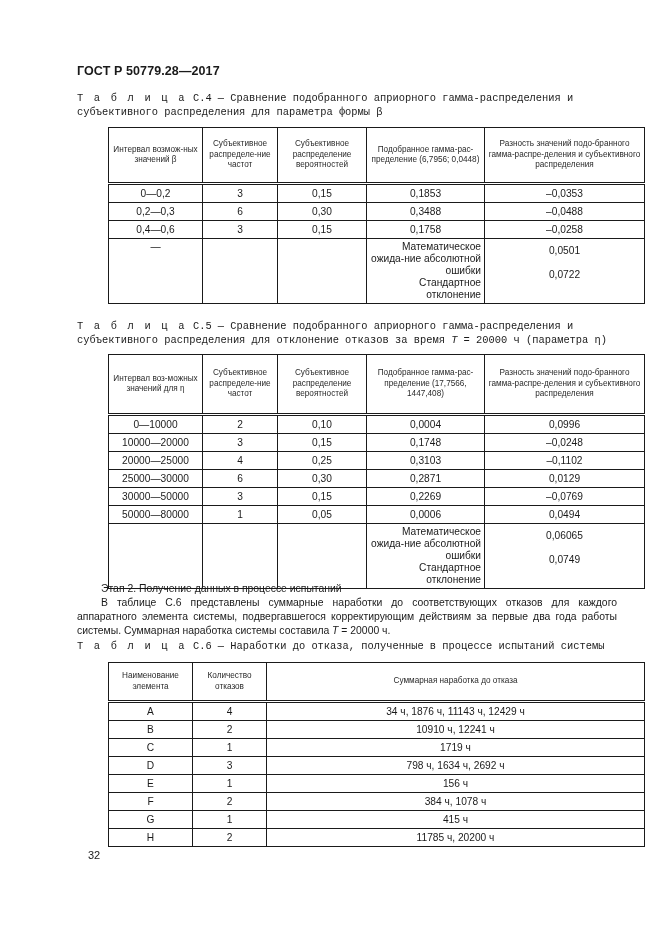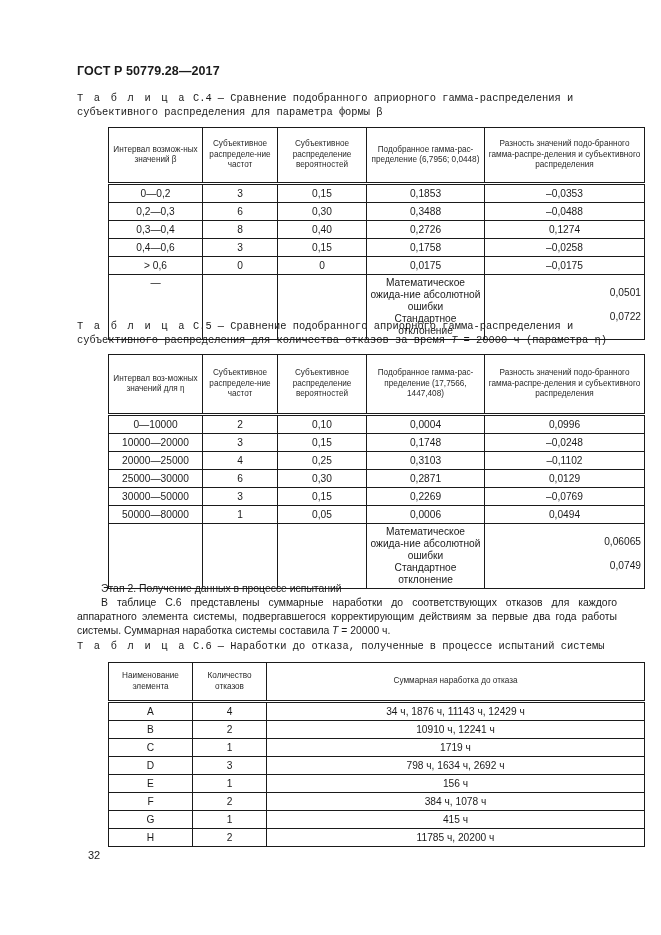--- a/index.html
+++ b/index.html
@@ -21,22 +21,22 @@
   td, th { border: 1px solid #1a1a1a; padding: 0 3px; text-align: center; font-weight: normal; }
   th { font-size: 8.2px; line-height: 10.5px; color: #2a2a2a; }
   td { font-size: 10.2px; height: 17px; }
   thead tr:last-child th { border-bottom: 3px double #1a1a1a; }
   .t1 { left: 77px; top: 127px; width: 536px; }
   .t1 thead th { height: 54px; }
   .t2 { left: 77px; top: 354px; width: 536px; }
   .t2 thead th { height: 58px; }
   .t3 { left: 77px; top: 662px; width: 536px; }
   .t3 thead th { height: 37px; }
-  .summary-cell { text-align: center; line-height: 12px; padding: 2px 3px; vertical-align: top; }
-  .summary-val { line-height: 12px; padding-top: 12px; vertical-align: top; text-align: right; }
+  .summary-cell { text-align: right; line-height: 12px; padding: 2px 3px; vertical-align: top; }
+  .summary-val { line-height: 12px; padding-top: 6px; vertical-align: top; }
   .summary-val span { display: block; }
   .summary-val .gap { height: 12px; }
   .page-num { left: 88px; top: 849px; font-size: 11px; }
   .it { font-style: italic; }
 </style>
 </head>
 <body>
 
 <div class="abs header-title">ГОСТ Р 50779.28—2017</div>
 
@@ -68,58 +68,44 @@
       <td>–0,0353</td>
     </tr>
     <tr>
       <td>0,2—0,3</td>
       <td>6</td>
       <td>0,30</td>
       <td>0,3488</td>
       <td>–0,0488</td>
     </tr>
     <tr>
-      <td>0,3—0,4</td>
-      <td>8</td>
-      <td>0,40</td>
-      <td>0,2726</td>
-      <td>0,1274</td>
-    </tr>
-    <tr>
       <td>0,4—0,6</td>
       <td>3</td>
       <td>0,15</td>
       <td>0,1758</td>
       <td>–0,0258</td>
-    </tr>
-    <tr>
-      <td>&gt; 0,6</td>
-      <td>0</td>
-      <td>0</td>
-      <td>0,0175</td>
-      <td>–0,0175</td>
     </tr>
     <tr>
       <td style="vertical-align:top;padding-top:2px">—</td>
       <td></td>
       <td></td>
       <td class="summary-cell">
         <div>Математическое ожида-ние абсолютной ошибки</div>
         <div>Стандартное отклонение</div>
       </td>
       <td class="summary-val">
         <span>0,0501</span>
         <span class="gap"></span>
         <span>0,0722</span>
       </td>
     </tr>
   </tbody>
 </table>
 
-<div class="abs caption cap2"><span class="spaced">Т а б л и ц а</span><span> С.5 — Сравнение подобранного априорного гамма-распределения и субъективного распределения для количества отказов за время </span><span class="it">T</span><span> = 20000 ч (параметра η)</span></div>
+<div class="abs caption cap2"><span class="spaced">Т а б л и ц а</span><span> С.5 — Сравнение подобранного априорного гамма-распределения и субъективного распределения для отклонение отказов за время </span><span class="it">T</span><span> = 20000 ч (параметра η)</span></div>
 
 <table class="t2">
   <colgroup>
       <col style="width:94px">
       <col style="width:75px">
       <col style="width:89px">
       <col style="width:118px">
       <col style="width:160px">
     </colgroup>
   <thead>

